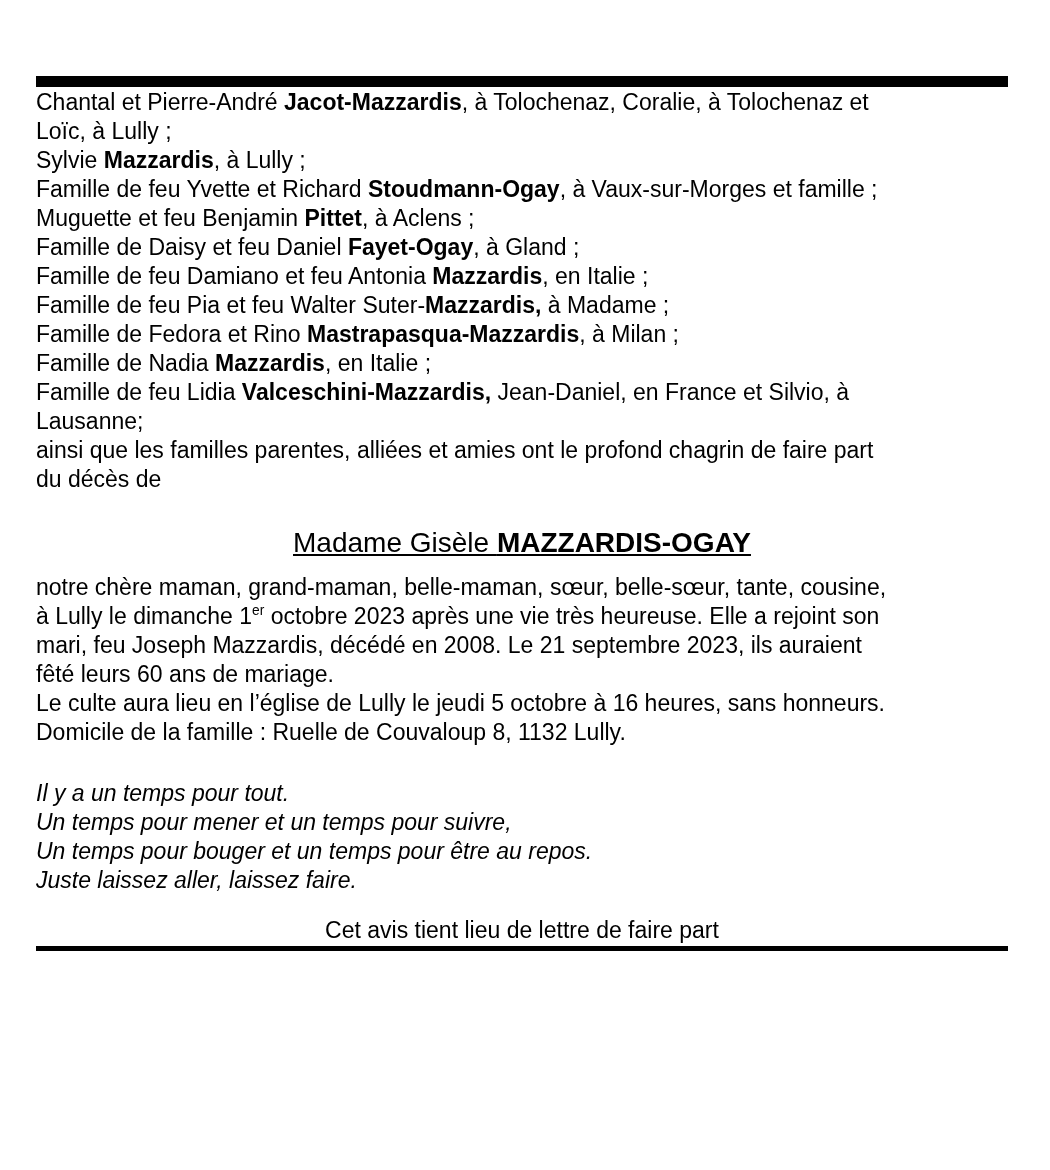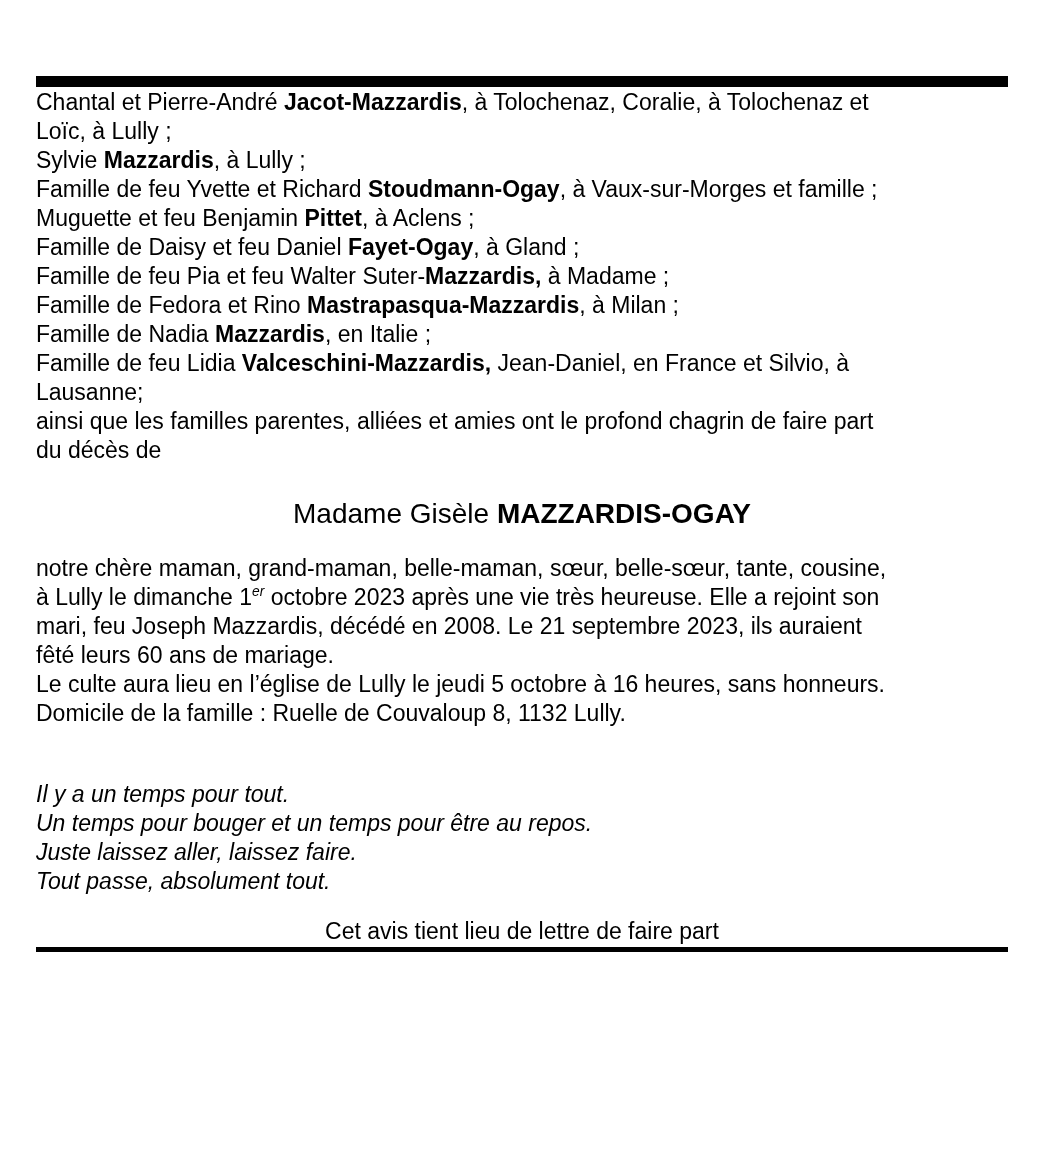--- a/index.html
+++ b/index.html
@@ -46,34 +46,34 @@
   .b {
     font-weight: bold;
     margin-top: 24px;
   }
   .title {
     margin-top: 33px;
     font-size: 28px;
     line-height: 32px;
     text-align: center;
     white-space: nowrap;
+    text-decoration: underline;
   }
   .body-block {
-    margin-top: 24px;
+    margin-top: 14px;
     font-size: 23px;
     line-height: 29px;
   }
   .body-block sup {
     font-size: 0.6em;
     line-height: 0;
     vertical-align: super;
-    font-style: italic;
   }
   .poem {
-    margin-top: 52px;
+    margin-top: 32px;
     font-size: 23px;
     line-height: 29px;
     font-style: italic;
   }
   .footer {
     margin-top: 21px;
     font-size: 23px;
     line-height: 29px;
     text-align: center;
     white-space: nowrap;
@@ -87,20 +87,21 @@
 
     <div class="rule-top"></div>
 
     <div class="family">
       <div class="line"><span>Chantal et Pierre-André </span><span class="b">Jacot-Mazzardis</span><span>, à Tolochenaz, Coralie, à Tolochenaz et</span></div>
       <div class="line"><span>Loïc, à Lully ;</span></div>
       <div class="line"><span>Sylvie </span><span class="b">Mazzardis</span><span>, à Lully ;</span></div>
       <div class="line"><span>Famille de feu Yvette et Richard </span><span class="b">Stoudmann-Ogay</span><span>, à Vaux-sur-Morges et famille ;</span></div>
       <div class="line"><span>Muguette et feu Benjamin </span><span class="b">Pittet</span><span>, à Aclens ;</span></div>
       <div class="line"><span>Famille de Daisy et feu Daniel </span><span class="b">Fayet-Ogay</span><span>, à Gland ;</span></div>
+      <div class="line"><span>Famille de feu Damiano et feu Antonia </span><span class="b">Mazzardis</span><span>, en Italie ;</span></div>
       <div class="line"><span>Famille de feu Pia et feu Walter Suter-</span><span class="b">Mazzardis,</span><span> à Madame ;</span></div>
       <div class="line"><span>Famille de Fedora et Rino </span><span class="b">Mastrapasqua-Mazzardis</span><span>, à Milan ;</span></div>
       <div class="line"><span>Famille de Nadia </span><span class="b">Mazzardis</span><span>, en Italie ;</span></div>
       <div class="line"><span>Famille de feu Lidia </span><span class="b">Valceschini-Mazzardis,</span><span> Jean-Daniel, en France et Silvio, à</span></div>
       <div class="line"><span>Lausanne;</span></div>
       <div class="line"><span>ainsi que les familles parentes, alliées et amies ont le profond chagrin de faire part</span></div>
       <div class="line"><span>du décès de</span></div>
     </div>
 
     <div class="title"><span>Madame Gisèle </span><span class="b">MAZZARDIS-OGAY</span></div>
@@ -109,23 +110,23 @@
       <div class="line"><span>notre chère maman, grand-maman, belle-maman, sœur, belle-sœur, tante, cousine,</span></div>
       <div class="line"><span>à Lully le dimanche 1</span><sup>er</sup><span> octobre 2023 après une vie très heureuse. Elle a rejoint son</span></div>
       <div class="line"><span>mari, feu Joseph Mazzardis, décédé en 2008. Le 21 septembre 2023, ils auraient</span></div>
       <div class="line"><span>fêté leurs 60 ans de mariage.</span></div>
       <div class="line"><span>Le culte aura lieu en l’église de Lully le jeudi 5 octobre à 16 heures, sans honneurs.</span></div>
       <div class="line"><span>Domicile de la famille : Ruelle de Couvaloup 8, 1132 Lully.</span></div>
     </div>
 
     <div class="poem">
       <div class="line">Il y a un temps pour tout.</div>
+      <div class="line">Un temps pour mener et un temps pour suivre,</div>
       <div class="line">Un temps pour bouger et un temps pour être au repos.</div>
       <div class="line">Juste laissez aller, laissez faire.</div>
-      <div class="line">Tout passe, absolument tout.</div>
     </div>
 
     <div class="footer">Cet avis tient lieu de lettre de faire part</div>
 
     <div class="rule-bottom"></div>
 
   </div>
 </div>
 
 </body></html>

